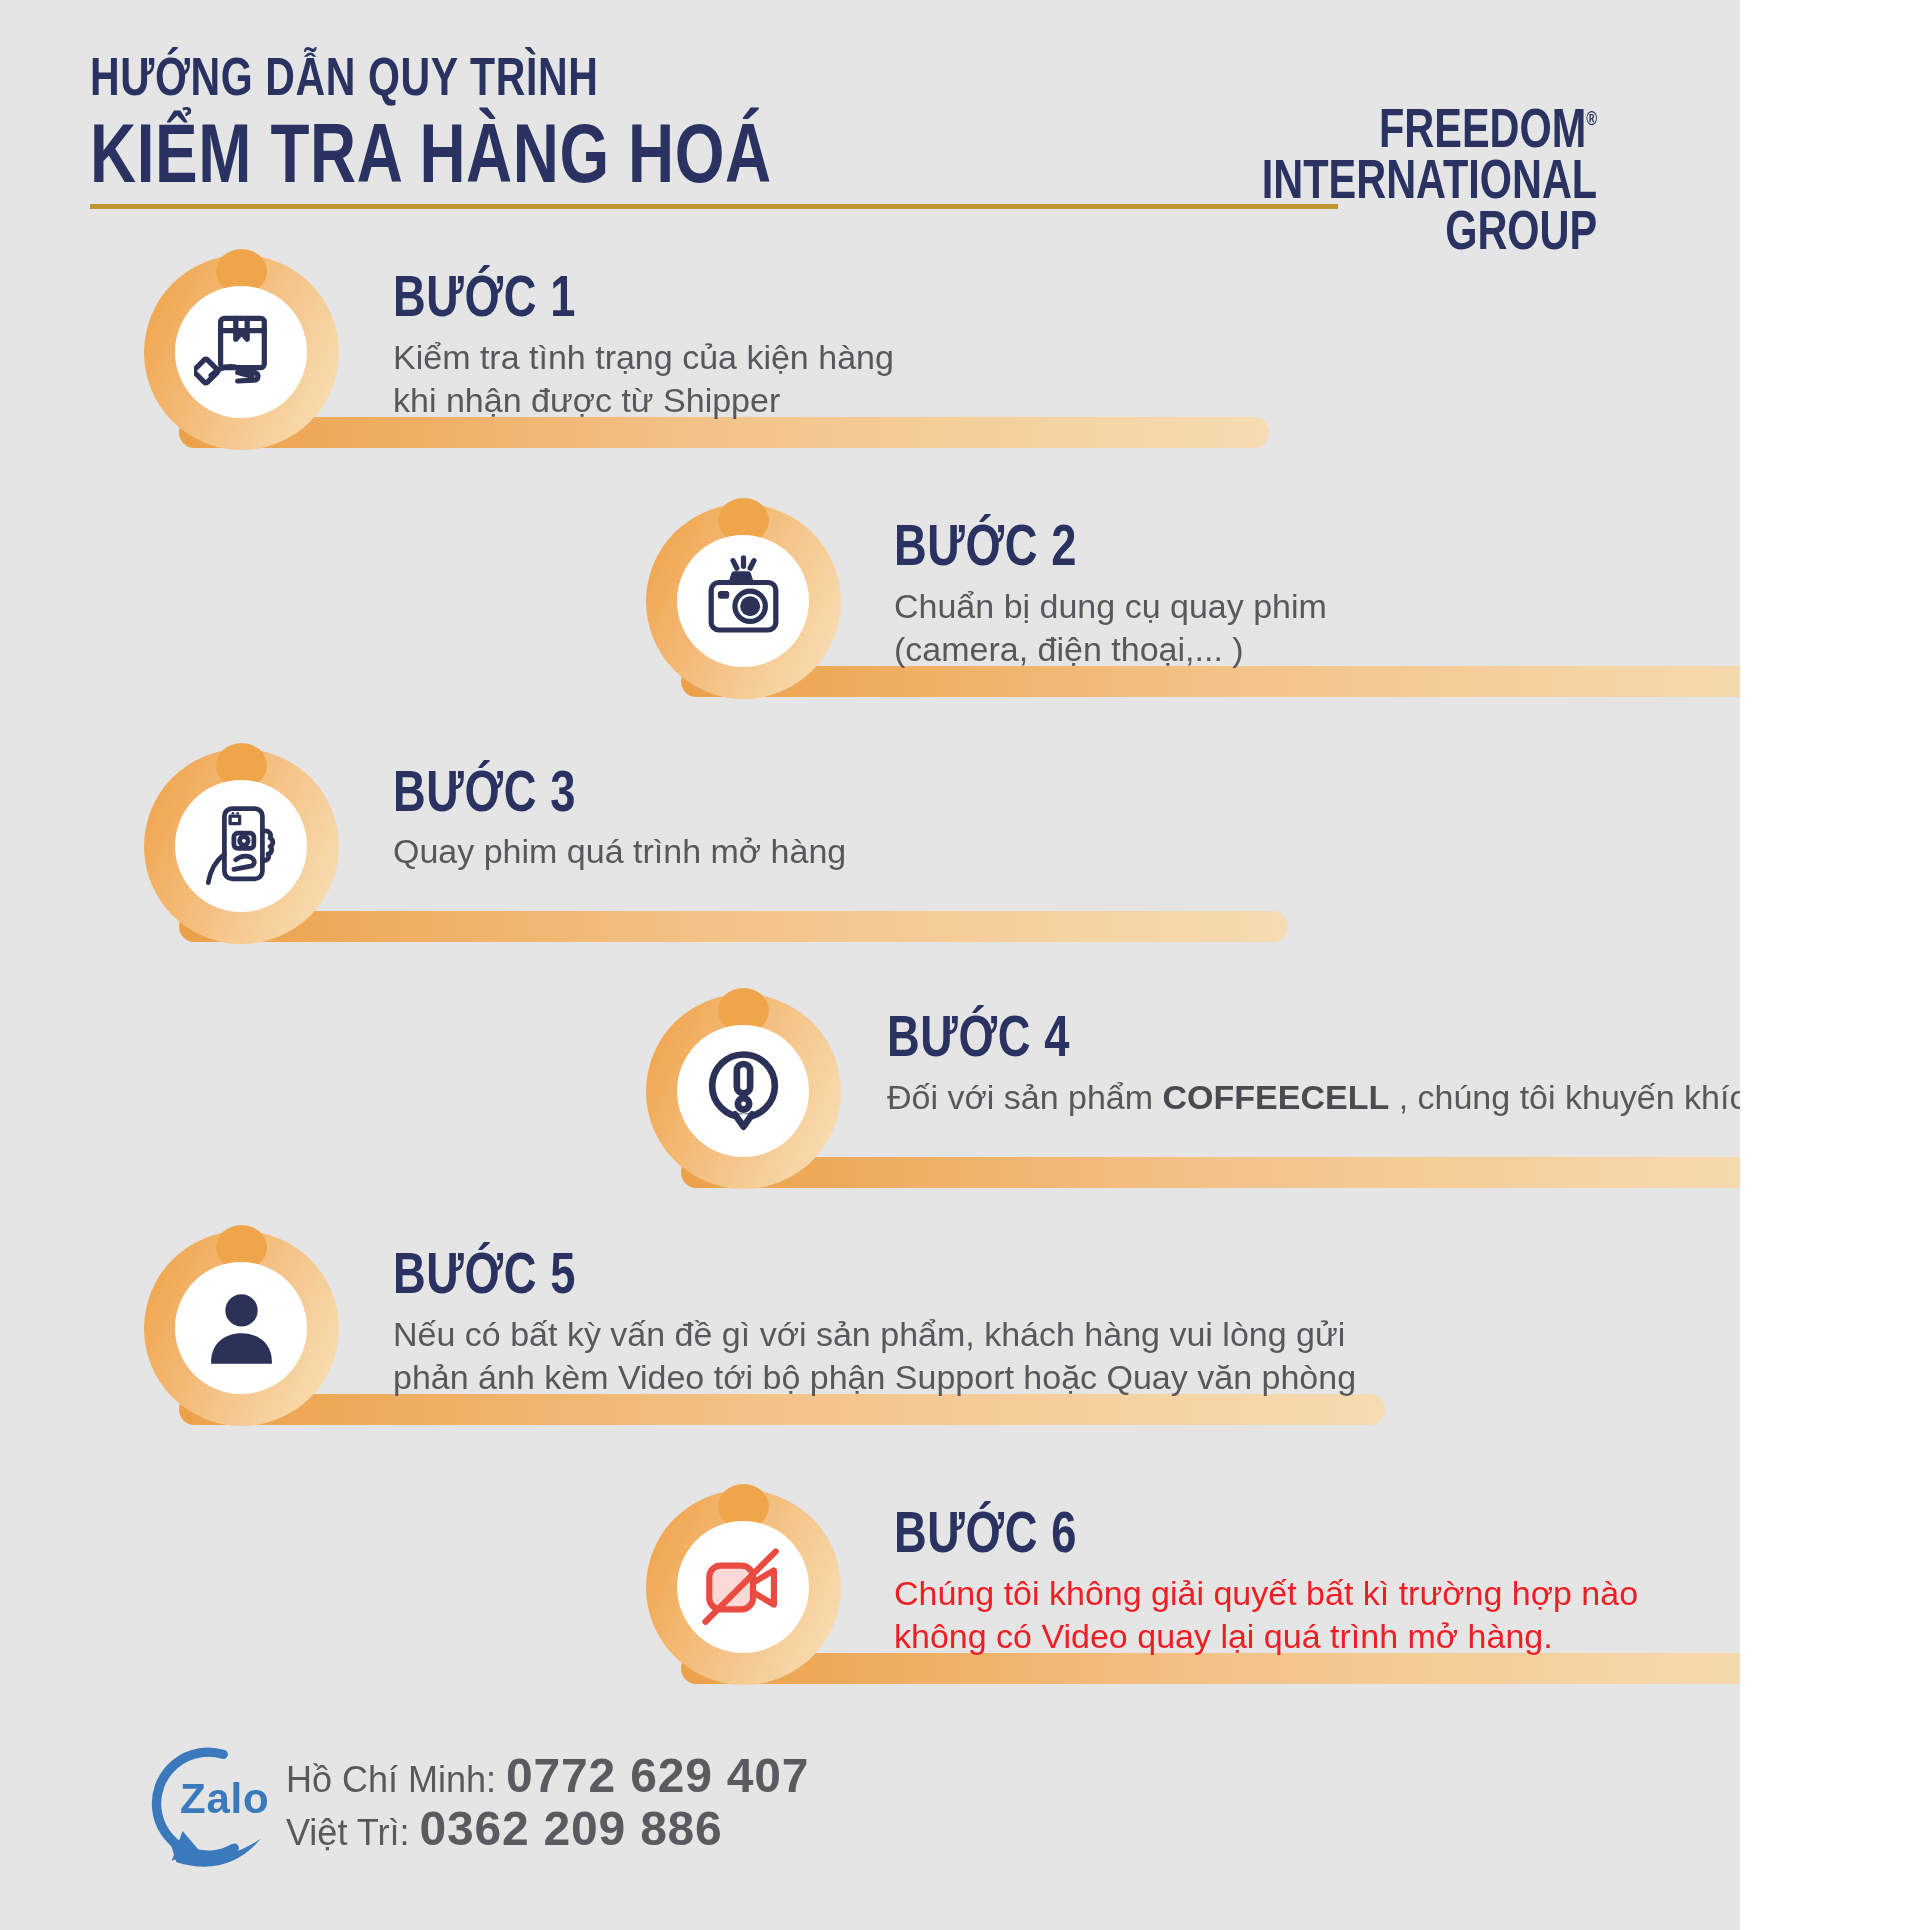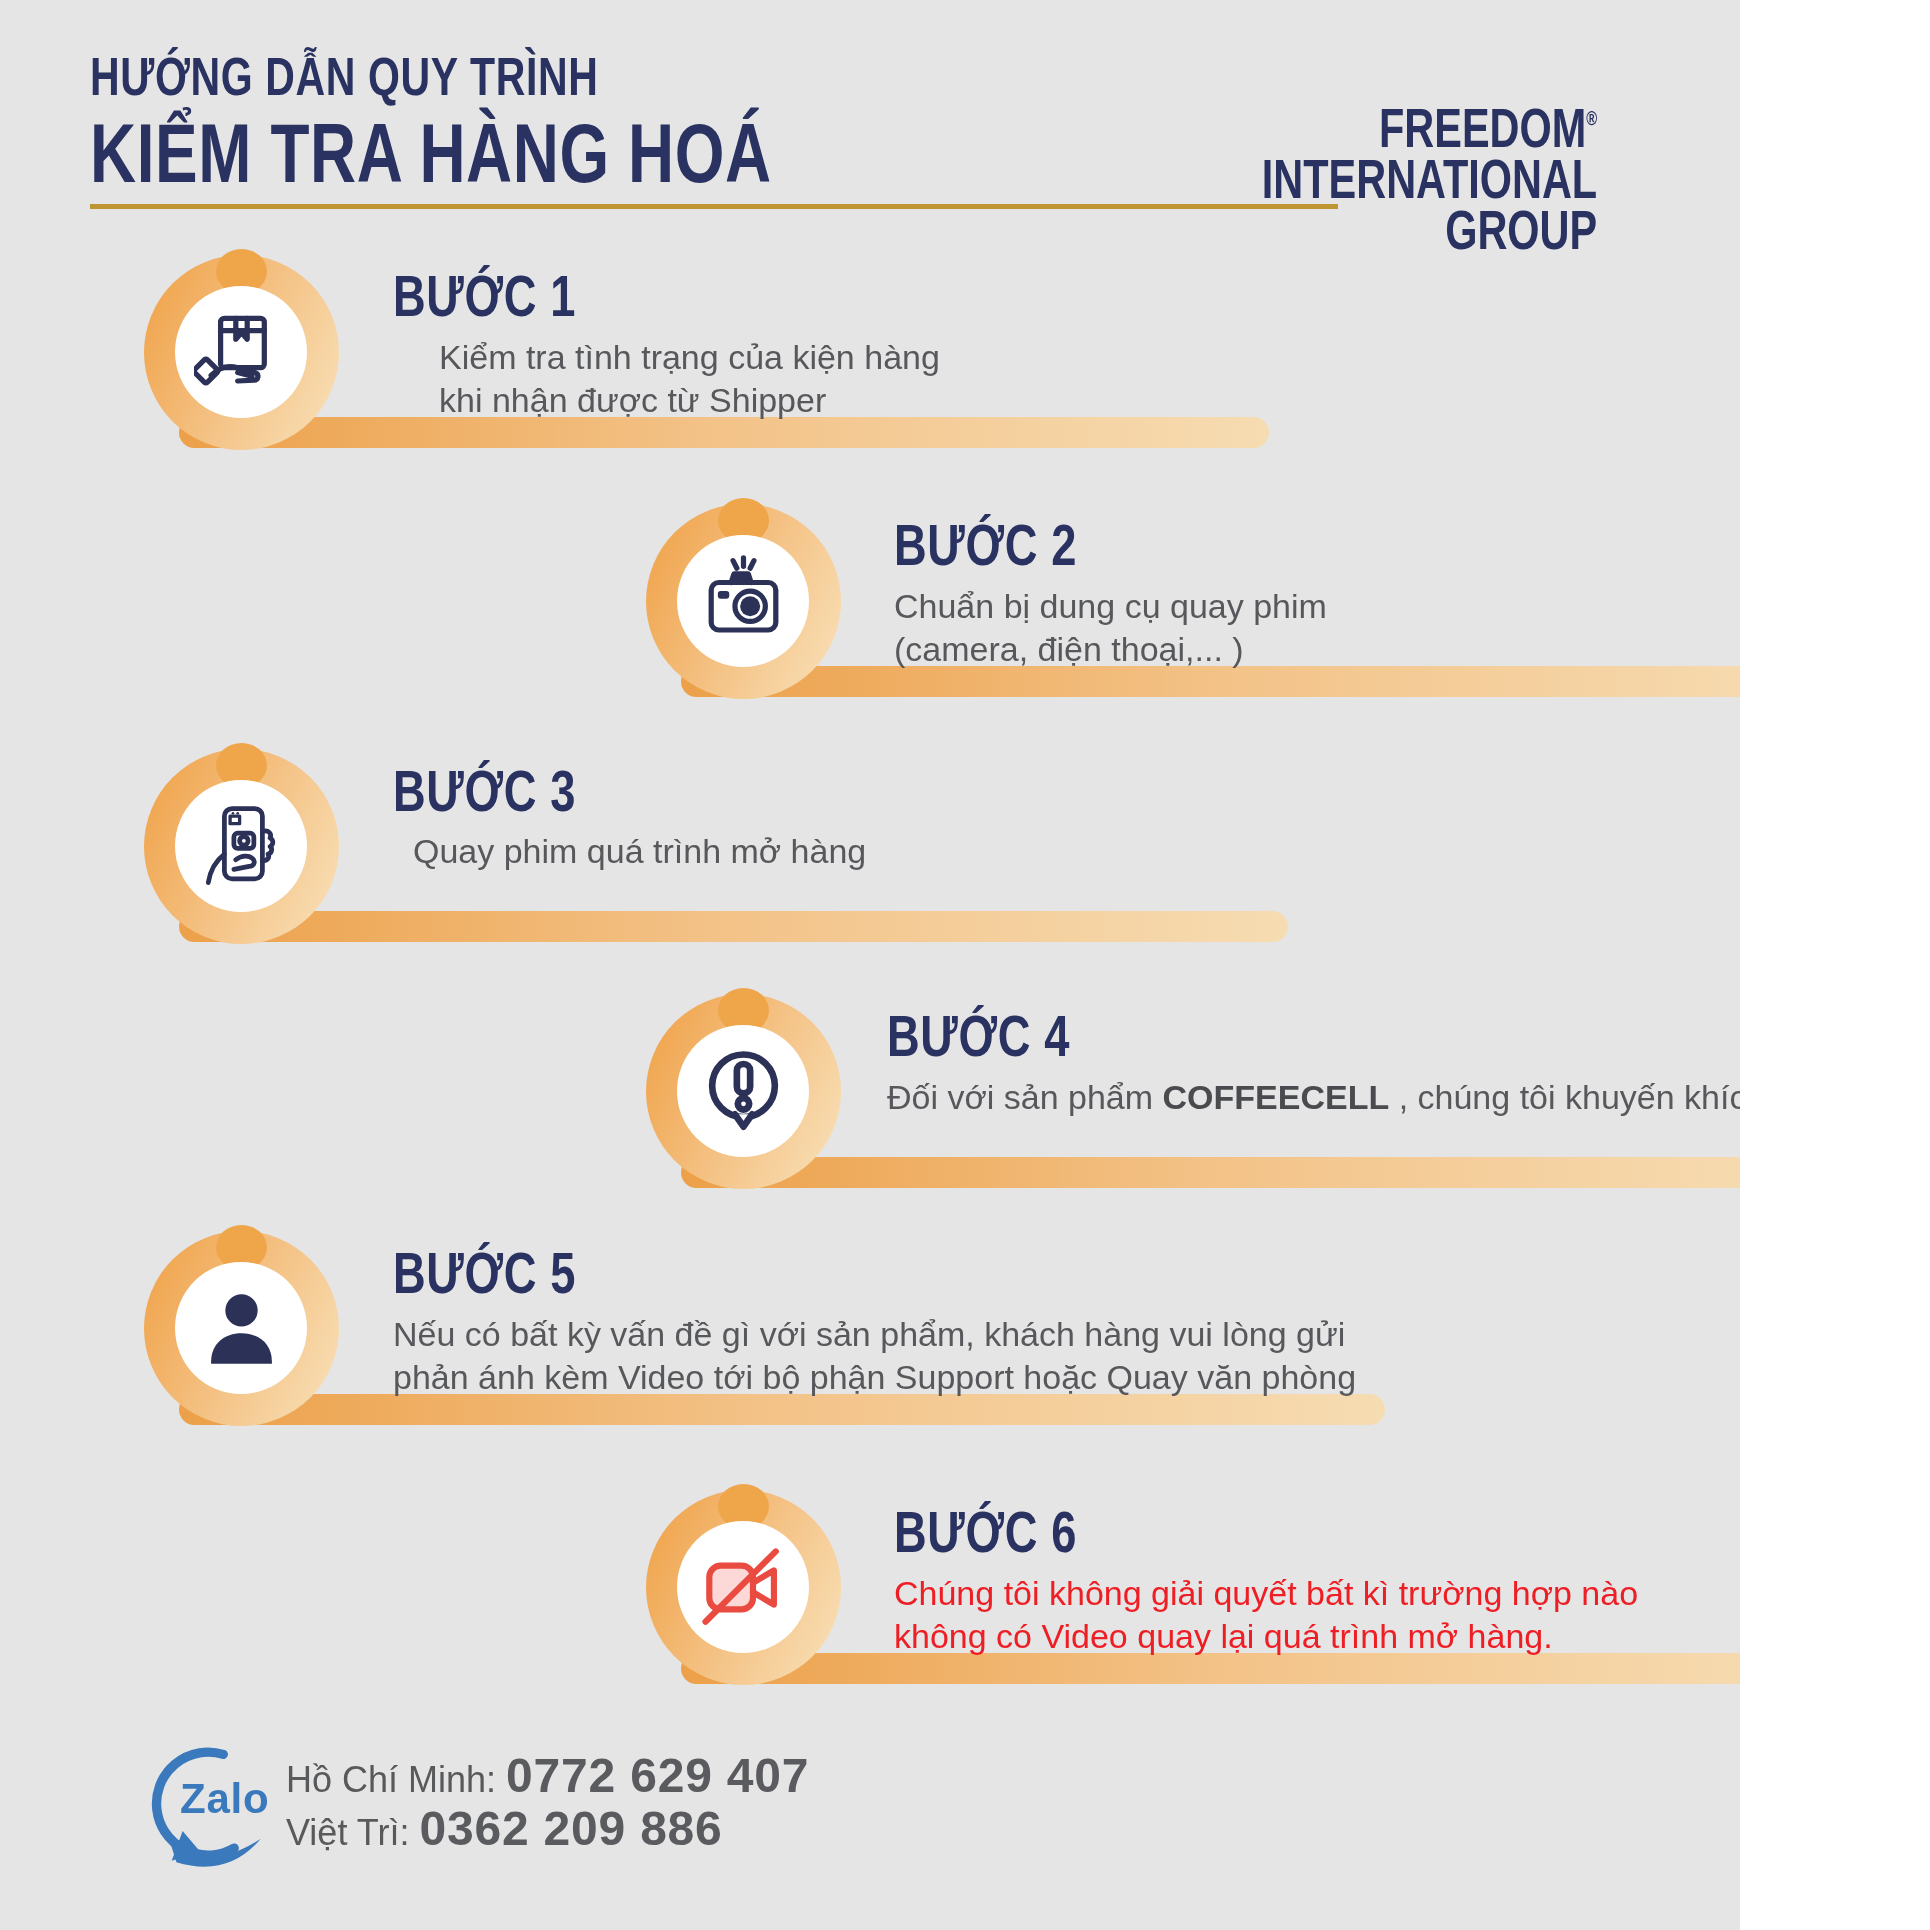--- a/index.html
+++ b/index.html
@@ -76,21 +76,21 @@
      <rect x="28" y="14" width="46" height="52" rx="4"></rect>
      <line x1="28" y1="27" x2="74" y2="27"></line>
      <path d="M44 14 v22 l6 -7 6 7 V14"></path>
      <path d="M18 74 c8 -8 18 -11 28 -8 l18 5 c5 1.5 4 8 -1 8 l-17 1"></path>
      <path d="M46 71 l15 4"></path>
      <rect x="3" y="60" width="19" height="19" rx="2" transform="rotate(-45 12.5 69.5)"></rect>
    </svg>
           </div>
         </div>
         <div class="step-title" style="left: 393px; top: 262px;">BƯỚC 1</div>
-        <div class="step-desc" style="left: 393px; top: 336px; margin-left: 46px;">
+        <div class="step-desc" style="left: 393px; top: 336px;">
           <div><span>Kiểm tra tình trạng của kiện hàng</span></div>
           <div><span>khi nhận được từ Shipper</span></div>
         </div>
       </div>
       <div class="step">
         <div class="bar" style="left: 681px; top: 666px; width: 1117px;"></div>
         <div class="knot" style="left: 718px; top: 649px;"></div>
         <div class="ring" style="left: 646px; top: 504px;">
           <div class="knot-top"></div>
           <div class="icon-circle">
@@ -125,21 +125,21 @@
      <circle cx="46" cy="15" r="1.4" fill="#2b3157" stroke="none"></circle>
      <rect x="42" y="36" width="21" height="16" rx="4"></rect>
      <circle cx="52.5" cy="44" r="4.5"></circle>
      <path d="M72 34 c7 -2 10 3 8 7 c4 2 4 7 0 9 c3 2 2 7 -2 8 c2 4 -1 7 -6 7"></path>
      <path d="M44 64 c6 -5 14 -5 18 -1 c3 3 1 8 -4 8 l-16 3"></path>
      <path d="M32 58 c-9 7 -15 17 -17 30"></path>
    </svg>
           </div>
         </div>
         <div class="step-title" style="left: 393px; top: 757px;">BƯỚC 3</div>
-        <div class="step-desc" style="left: 393px; top: 830px; margin-left: 20px;">
+        <div class="step-desc" style="left: 393px; top: 830px;">
           <div><span>Quay phim quá trình mở hàng</span></div>
         </div>
       </div>
       <div class="step">
         <div class="bar" style="left: 681px; top: 1157px; width: 1097px;"></div>
         <div class="knot" style="left: 718px; top: 1139px;"></div>
         <div class="ring" style="left: 646px; top: 994px;">
           <div class="knot-top"></div>
           <div class="icon-circle">
             <svg width="95" height="95" viewBox="0 0 100 100" fill="none" stroke="#2b3157" stroke-width="7" stroke-linecap="round" stroke-linejoin="round">

